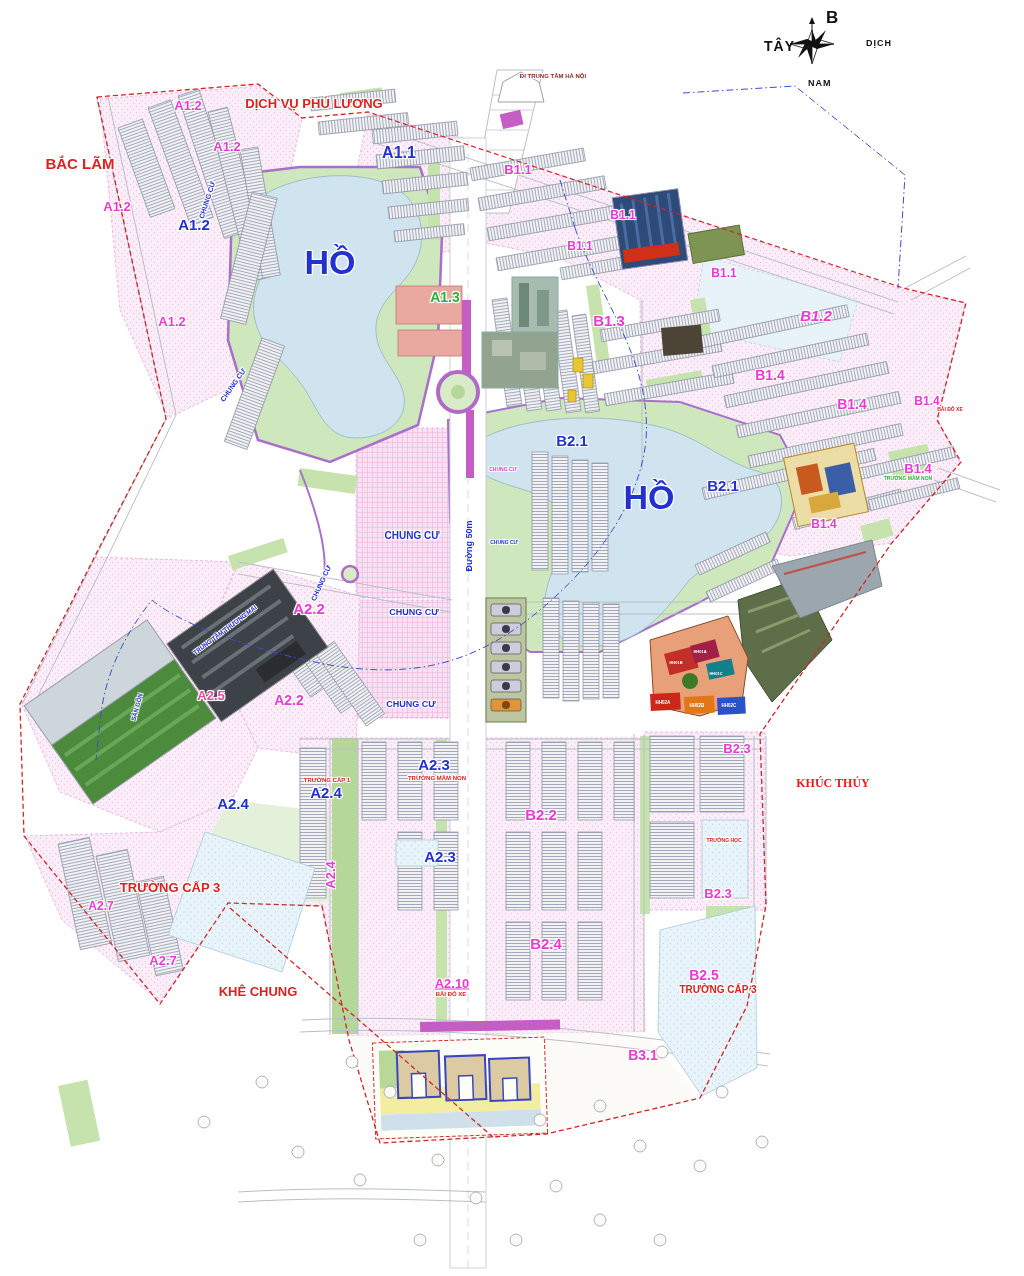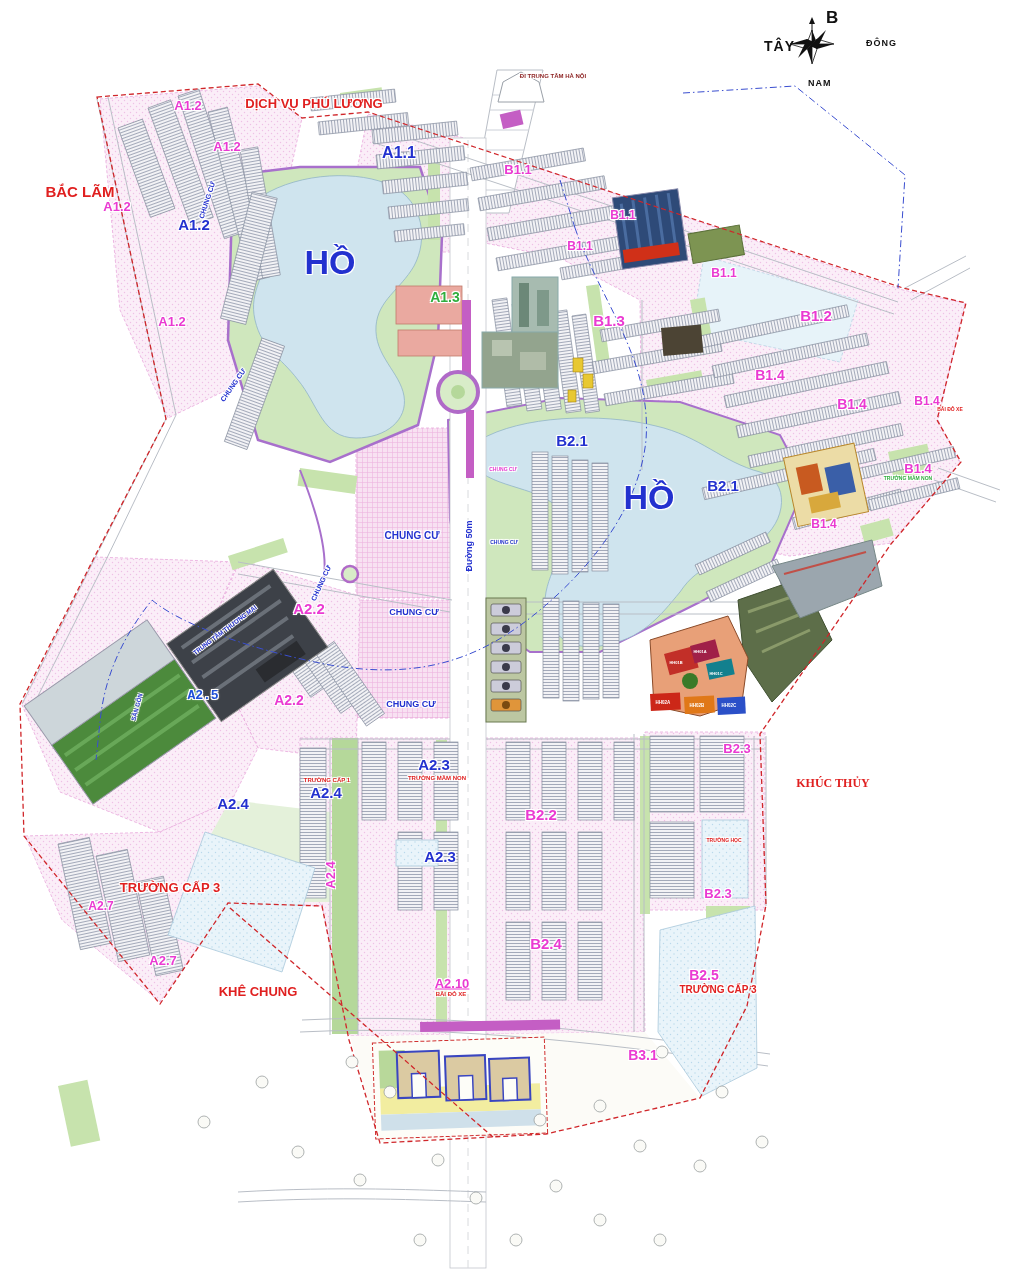--- a/index.html
+++ b/index.html
@@ -329,21 +329,21 @@
   </g>
 
   <g fill="#e8c832" stroke="#a08010" stroke-width="0.6">
     <rect x="573" y="358" width="10" height="14"></rect>
         <rect x="583" y="374" width="10" height="14"></rect>
     <rect x="568" y="390" width="8" height="12"></rect>
   </g>
 </svg>
 
 <div id="labels">
-      <div class="lbl" style="left: 80px; top: 163px; font-size: 15px; color: rgb(224, 32, 32); margin-top: 28px;">BẮC LÃM</div>
+      <div class="lbl" style="left: 80px; top: 163px; font-size: 15px; color: rgb(224, 32, 32);">BẮC LÃM</div>
       <div class="lbl" style="left: 314px; top: 103px; font-size: 13px; color: rgb(224, 32, 32);">DỊCH VỤ PHÚ LƯƠNG</div>
       <div class="lbl" style="left: 833px; top: 783px; font-size: 12px; color: rgb(224, 32, 32); font-family: Liberation Serif, serif;">KHÚC THỦY</div>
       <div class="lbl" style="left: 258px; top: 991px; font-size: 13px; color: rgb(224, 32, 32);">KHÊ CHUNG</div>
       <div class="lbl" style="left: 170px; top: 887px; font-size: 13px; color: rgb(224, 32, 32);">TRƯỜNG CẤP 3</div>
       <div class="lbl" style="left: 718px; top: 990px; font-size: 10px; color: rgb(224, 32, 32);">TRƯỜNG CẤP 3</div>
       <div class="lbl" style="left: 437px; top: 778px; font-size: 6px; color: rgb(224, 32, 32);">TRƯỜNG MẦM NON</div>
       <div class="lbl" style="left: 327px; top: 780px; font-size: 6px; color: rgb(224, 32, 32);">TRƯỜNG CẤP 1</div>
       <div class="lbl" style="left: 451px; top: 994px; font-size: 6px; color: rgb(224, 32, 32);">BÃI ĐỖ XE</div>
       <div class="lbl" style="left: 950px; top: 409px; font-size: 5px; color: rgb(224, 32, 32);">BÃI ĐỖ XE</div>
       <div class="lbl" style="left: 724px; top: 840px; font-size: 5px; color: rgb(224, 32, 32);">TRƯỜNG HỌC</div>
@@ -354,32 +354,32 @@
       <div class="lbl" style="left: 227px; top: 146px; font-size: 13px; color: rgb(234, 58, 210);">A1.2</div>
       <div class="lbl" style="left: 117px; top: 206px; font-size: 13px; color: rgb(234, 58, 210);">A1.2</div>
       <div class="lbl" style="left: 172px; top: 321px; font-size: 13px; color: rgb(234, 58, 210);">A1.2</div>
       <div class="lbl" style="left: 445px; top: 297px; font-size: 14px; color: rgb(47, 174, 62);">A1.3</div>
       <div class="lbl" style="left: 330px; top: 262px; font-size: 34px; color: rgb(35, 49, 207);">HỒ</div>
       <div class="lbl" style="left: 649px; top: 497px; font-size: 34px; color: rgb(35, 49, 207);">HỒ</div>
       <div class="lbl" style="left: 518px; top: 169px; font-size: 13px; color: rgb(234, 58, 210);">B1.1</div>
       <div class="lbl" style="left: 623px; top: 215px; font-size: 12px; color: rgb(234, 58, 210);">B1.1</div>
       <div class="lbl" style="left: 580px; top: 246px; font-size: 12px; color: rgb(234, 58, 210);">B1.1</div>
       <div class="lbl" style="left: 724px; top: 273px; font-size: 12px; color: rgb(234, 58, 210);">B1.1</div>
-      <div class="lbl" style="left: 816px; top: 315px; font-size: 15px; color: rgb(234, 58, 210);">B1.2</div>
+      <div class="lbl" style="left: 816px; top: 315px; font-size: 15px; color: rgb(234, 58, 210); font-style: italic;">B1.2</div>
       <div class="lbl" style="left: 609px; top: 320px; font-size: 15px; color: rgb(234, 58, 210);">B1.3</div>
       <div class="lbl" style="left: 770px; top: 375px; font-size: 14px; color: rgb(234, 58, 210);">B1.4</div>
       <div class="lbl" style="left: 852px; top: 404px; font-size: 14px; color: rgb(234, 58, 210);">B1.4</div>
       <div class="lbl" style="left: 927px; top: 401px; font-size: 12px; color: rgb(234, 58, 210);">B1.4</div>
       <div class="lbl" style="left: 918px; top: 468px; font-size: 13px; color: rgb(234, 58, 210);">B1.4</div>
       <div class="lbl" style="left: 824px; top: 524px; font-size: 12px; color: rgb(234, 58, 210);">B1.4</div>
       <div class="lbl" style="left: 572px; top: 440px; font-size: 15px; color: rgb(35, 49, 207);">B2.1</div>
       <div class="lbl" style="left: 723px; top: 485px; font-size: 15px; color: rgb(35, 49, 207);">B2.1</div>
       <div class="lbl" style="left: 309px; top: 608px; font-size: 15px; color: rgb(234, 58, 210);">A2.2</div>
       <div class="lbl" style="left: 289px; top: 700px; font-size: 14px; color: rgb(234, 58, 210);">A2.2</div>
-      <div class="lbl" style="left: 203px; top: 695px; font-size: 13px; color: #1d4ed8; font-family: Liberation Mono, monospace;">A2.5</div>
+      <div class="lbl" style="left: 211px; top: 695px; font-size: 13px; color: #ec4899;">A2.5</div>
       <div class="lbl" style="left: 434px; top: 764px; font-size: 15px; color: rgb(35, 49, 207);">A2.3</div>
       <div class="lbl" style="left: 440px; top: 856px; font-size: 15px; color: rgb(35, 49, 207);">A2.3</div>
       <div class="lbl" style="left: 326px; top: 792px; font-size: 15px; color: rgb(35, 49, 207);">A2.4</div>
       <div class="lbl" style="left: 233px; top: 803px; font-size: 15px; color: rgb(35, 49, 207);">A2.4</div>
       <div class="lbl" style="left: 330px; top: 875px; font-size: 13px; color: rgb(234, 58, 210); transform: translate(-50%, -50%) rotate(-90deg);">A2.4</div>
       <div class="lbl" style="left: 101px; top: 906px; font-size: 12px; color: rgb(234, 58, 210);">A2.7</div>
       <div class="lbl" style="left: 163px; top: 960px; font-size: 13px; color: rgb(234, 58, 210);">A2.7</div>
       <div class="lbl" style="left: 452px; top: 983px; font-size: 13px; color: rgb(234, 58, 210); text-decoration: underline;">A2.10</div>
       <div class="lbl" style="left: 541px; top: 814px; font-size: 15px; color: rgb(234, 58, 210);">B2.2</div>
       <div class="lbl" style="left: 737px; top: 748px; font-size: 13px; color: rgb(234, 58, 210);">B2.3</div>
@@ -417,17 +417,17 @@
     <polygon points="50,28 33,23 28,28" fill="#fff" stroke="#111" stroke-width="0.8"></polygon>
     <polygon points="28,48 23,33 28,28" fill="#111"></polygon>
     <polygon points="28,48 33,33 28,28" fill="#fff" stroke="#111" stroke-width="0.8"></polygon>
     <polygon points="6,28 23,23 28,28" fill="#111"></polygon>
     <polygon points="6,28 23,33 28,28" fill="#fff" stroke="#111" stroke-width="0.8"></polygon>
     <polygon points="42,14 26,30 33,33" fill="#111"></polygon>
     <polygon points="14,42 30,26 23,23" fill="#111"></polygon>
   </svg>
   <span class="c-n">B</span>
   <span class="c-w">TÂY</span>
-  <span class="c-e">ĐÔNG</span>
+  <span class="c-e">DỊCH</span>
   <span class="c-s">NAM</span>
 </div>
 
 </div>
 
 </body></html>

